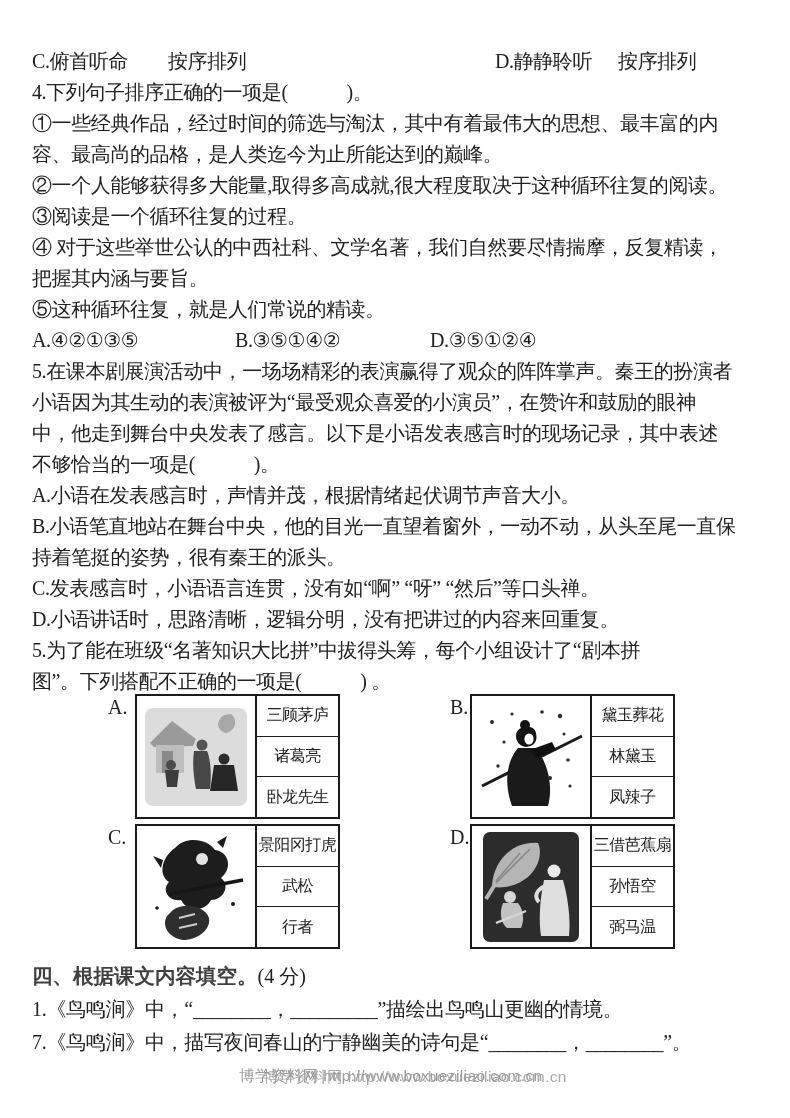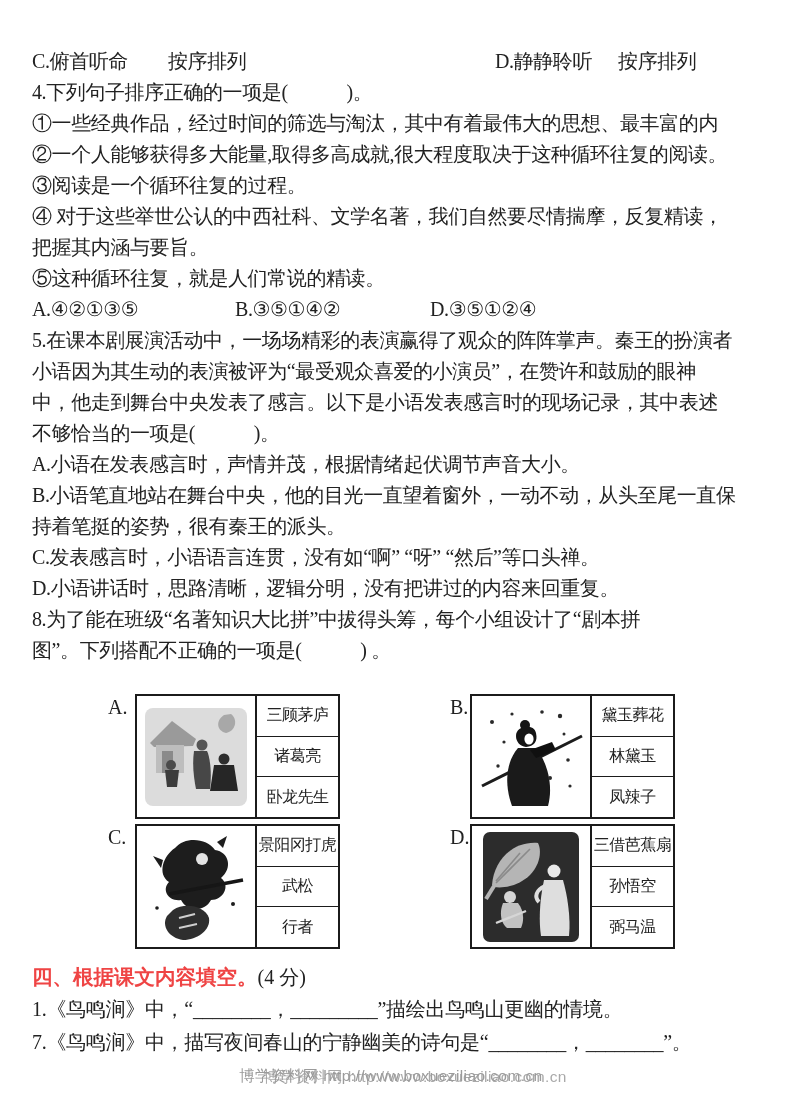--- a/index.html
+++ b/index.html
@@ -22,21 +22,21 @@
              display:flex;background:#fff;box-sizing:border-box;}
   .tab-a{left:103px;} .tab-b{left:438px;}
   .img-cell{width:118px;border-right:2px solid #1b1b1b;display:flex;align-items:center;justify-content:center;}
   .txt-col{flex:1;display:flex;flex-direction:column;}
   .txt-cell{flex:1;border-top:1.5px solid #1b1b1b;display:flex;align-items:center;justify-content:center;
             font-size:16px;letter-spacing:-0.5px;white-space:nowrap;}
   .txt-cell:first-child{border-top:none;}
   
   .sec4{position:absolute;left:32px;top:960px;width:735px;}
   .sec4-head{height:33px;line-height:33px;font-size:20.5px;}
-  .sec4-head .hd{font-family:Liberation Sans, sans-serif;font-weight:bold;color:#ef4444;}
+  .sec4-head .hd{font-family:Liberation Mono, monospace;font-weight:bold;color:#404040;}
   .sec4-head .pts{font-size:20px;font-family:Liberation Serif, serif;}
   .sec4-line{height:33px;line-height:33px;font-size:20px;letter-spacing:-0.3px;white-space:nowrap;}
   
   .watermark{position:absolute;top:1066px;left:8px;width:100%;height:26px;}
   .watermark span{position:absolute;left:50%;white-space:nowrap;color:#9b9b9b;
         font-family:"Liberation Sans","DejaVu Sans",sans-serif;font-size:15.5px;letter-spacing:0.4px;}
   .wm1{transform:translateX(-54%);}
   .wm2{transform:translateX(-46%) translateY(1px);opacity:0.85;}
 </style>
 </head>
@@ -44,40 +44,41 @@
 
 <div class="page">
 
   <div class="content">
     <div class="line row-cd">
       <span><span>C.俯首听命</span><span class="sp40"></span><span>按序排列</span></span>
       <span class="cd-right"><span>D.静静聆听</span><span class="sp26"></span><span>按序排列</span></span>
     </div>
     <div class="line">4.下列句子排序正确的一项是(　　　)。</div>
     <div class="line">①一些经典作品，经过时间的筛选与淘汰，其中有着最伟大的思想、最丰富的内</div>
+    <div class="line">容、最高尚的品格，是人类迄今为止所能达到的巅峰。</div>
     <div class="line">②一个人能够获得多大能量,取得多高成就,很大程度取决于这种循环往复的阅读。</div>
     <div class="line">③阅读是一个循环往复的过程。</div>
     <div class="line">④ 对于这些举世公认的中西社科、文学名著，我们自然要尽情揣摩，反复精读，</div>
     <div class="line">把握其内涵与要旨。</div>
     <div class="line">⑤这种循环往复，就是人们常说的精读。</div>
     <div class="line opts">
       <span class="opt0">A.④②①③⑤</span>
       <span class="opt1">B.③⑤①④②</span>
       <span>D.③⑤①②④</span>
     </div>
     <div class="line">5.在课本剧展演活动中，一场场精彩的表演赢得了观众的阵阵掌声。秦王的扮演者</div>
     <div class="line">小语因为其生动的表演被评为“最受观众喜爱的小演员”，在赞许和鼓励的眼神</div>
     <div class="line">中，他走到舞台中央发表了感言。以下是小语发表感言时的现场记录，其中表述</div>
     <div class="line">不够恰当的一项是(　　　)。</div>
     <div class="line">A.小语在发表感言时，声情并茂，根据情绪起伏调节声音大小。</div>
     <div class="line">B.小语笔直地站在舞台中央，他的目光一直望着窗外，一动不动，从头至尾一直保</div>
     <div class="line">持着笔挺的姿势，很有秦王的派头。</div>
     <div class="line">C.发表感言时，小语语言连贯，没有如“啊” “呀” “然后”等口头禅。</div>
     <div class="line">D.小语讲话时，思路清晰，逻辑分明，没有把讲过的内容来回重复。</div>
-    <div class="line">8.为了能在班级“名著知识大比拼”中拔得头筹，每个小组设计了“剧本拼</div>
+    <div class="line">5.为了能在班级“名著知识大比拼”中拔得头筹，每个小组设计了“剧本拼</div>
     <div class="line">图”。下列搭配不正确的一项是(　　　) 。</div>
   </div>
 
   <div class="figures">
     <div class="fig-row">
       <span class="fig-label lab-a">A.</span>
       <div class="fig-table tab-a">
         <div class="img-cell">
           <svg width="104" height="100" viewBox="0 0 104 100">
             <rect x="1" y="1" width="102" height="98" rx="8" fill="#dcdcdc"></rect>

